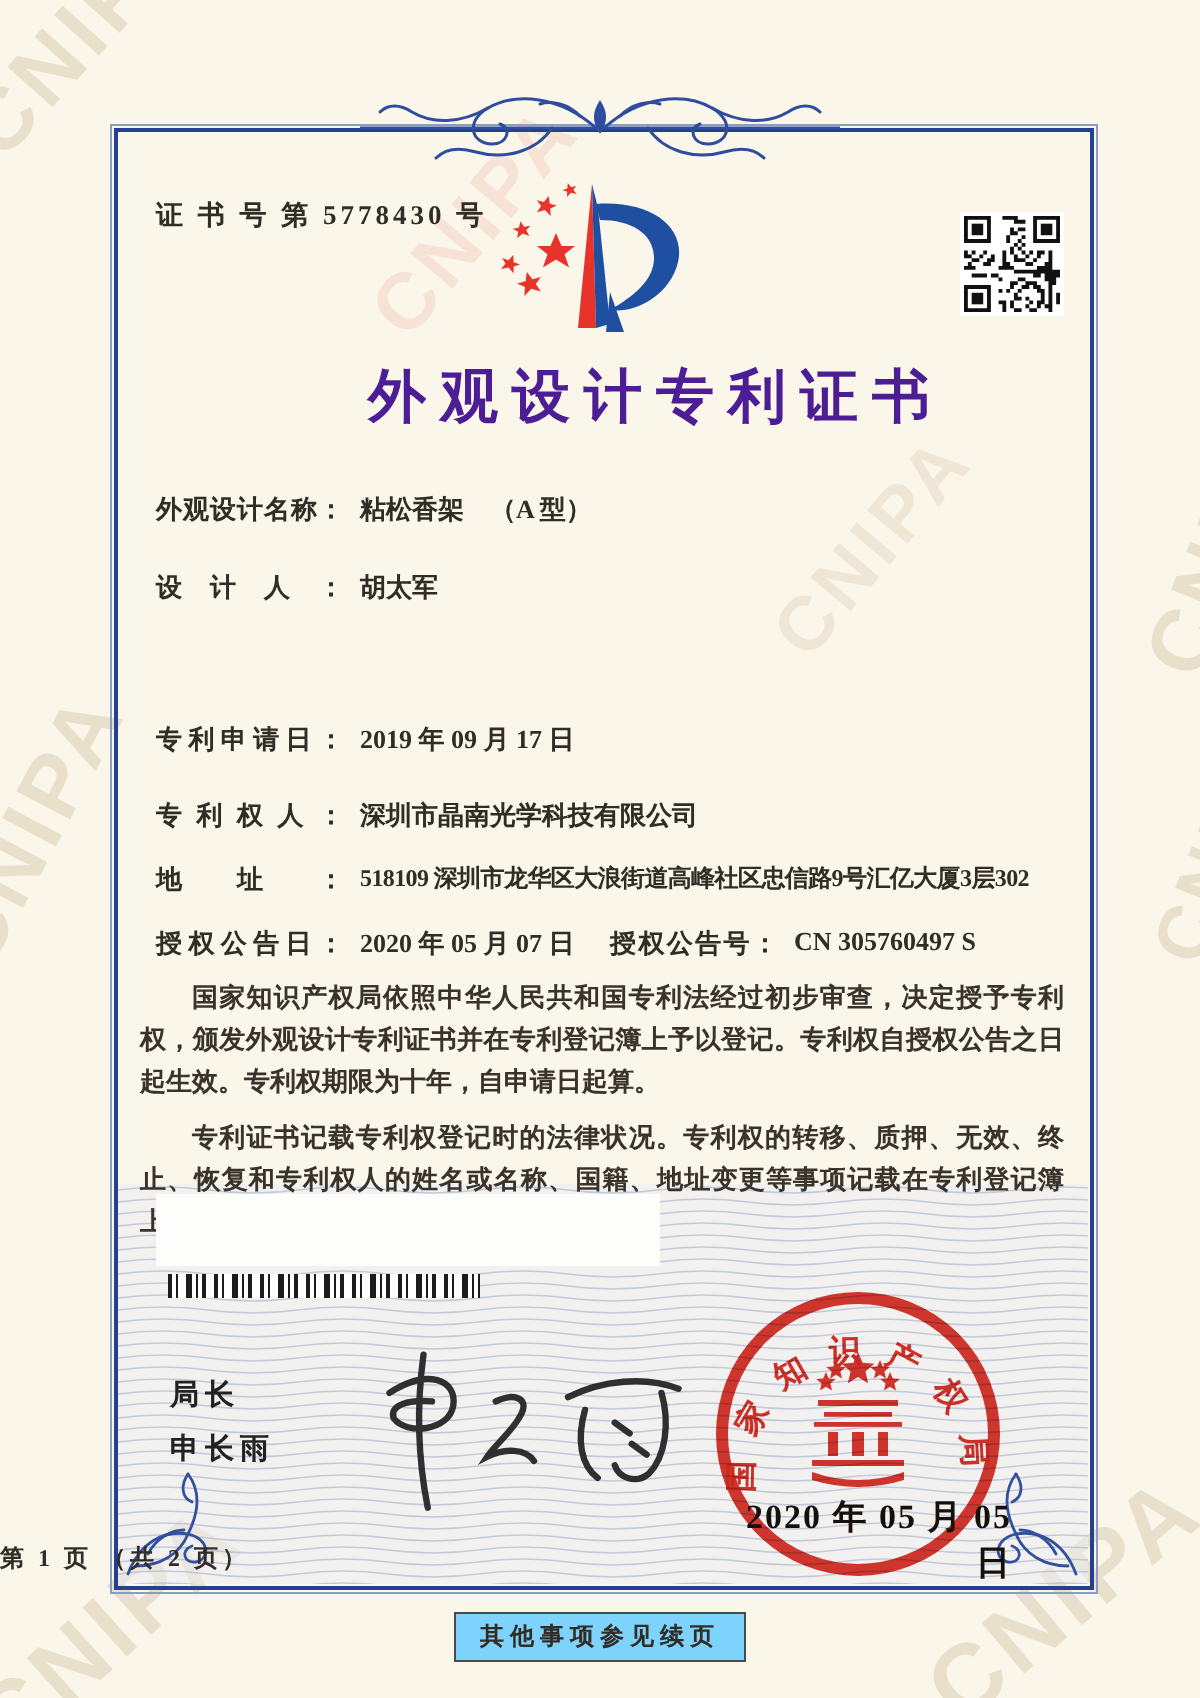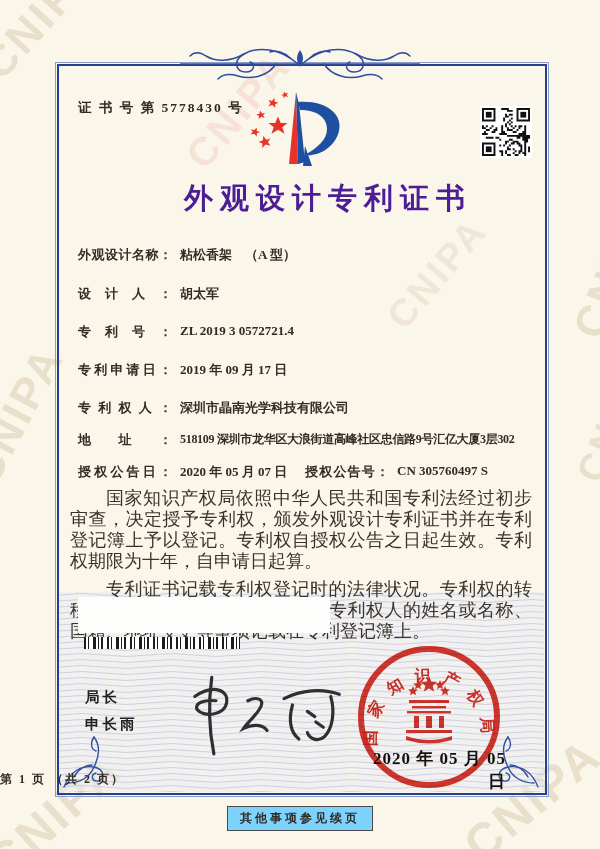--- a/index.html
+++ b/index.html
@@ -38,22 +38,22 @@
   
   .frow{position:absolute;left:78px;width:450px;font-size:13px;white-space:nowrap;}
   .flabel{
     display:inline-block;width:94px;font-weight:bold;vertical-align:top;
     text-align:justify;text-align-last:justify;text-justify:inter-character;
   }
   .fvalue{font-weight:600;margin-left:8px;}
   .fvalue.addr{font-size:12px;letter-spacing:-0.3px;}
   .fpair2{position:absolute;left:227px;top:0;white-space:nowrap;}
   
-  .body-text{position:absolute;left:70px;top:488px;width:462px;font-size:18px;
-    line-height:21px;text-align:justify;color:#3a332c;font-weight:400;}
+  .body-text{position:absolute;left:70px;top:488px;width:462px;font-size:13px;
+    line-height:21px;text-align:justify;color:#3a332c;font-weight:700;}
   .body-text p{margin:0 0 7px 0;text-indent:2em;}
   
   .blank-box{position:absolute;left:78px;top:597px;width:252px;height:36px;background:#fdfdfb;}
   .barcode{
     position:absolute;left:84px;top:637px;width:156px;height:12px;background:#fff;
     background-image:repeating-linear-gradient(90deg,
       #1c1c1c 0 2px,#fff 2px 4px,#1c1c1c 4px 5px,#fff 5px 9px,
       #1c1c1c 9px 12px,#fff 12px 14px,#1c1c1c 14px 15px,#fff 15px 17px,
       #1c1c1c 17px 19px,#fff 19px 23px);
   }
@@ -166,23 +166,20 @@
     </g>
   </svg>
 
   <div class="title">外观设计专利证书</div>
 
   <div class="frow" style="top:246px">
     <span class="flabel">外观设计名称：</span><span class="fvalue">粘松香架　（A 型）</span>
   </div>
   <div class="frow" style="top:285px">
     <span class="flabel">设计人：</span><span class="fvalue">胡太军</span>
-  </div>
-  <div class="frow" style="top:323px">
-    <span class="flabel">专利号：</span><span class="fvalue">ZL 2019 3 0572721.4</span>
   </div>
   <div class="frow" style="top:361px">
     <span class="flabel">专利申请日：</span><span class="fvalue">2019 年 09 月 17 日</span>
   </div>
   <div class="frow" style="top:399px">
     <span class="flabel">专利权人：</span><span class="fvalue">深圳市晶南光学科技有限公司</span>
   </div>
   <div class="frow" style="top:431px">
     <span class="flabel">地址：</span><span class="fvalue addr">518109 深圳市龙华区大浪街道高峰社区忠信路9号汇亿大厦3层302</span>
   </div>

